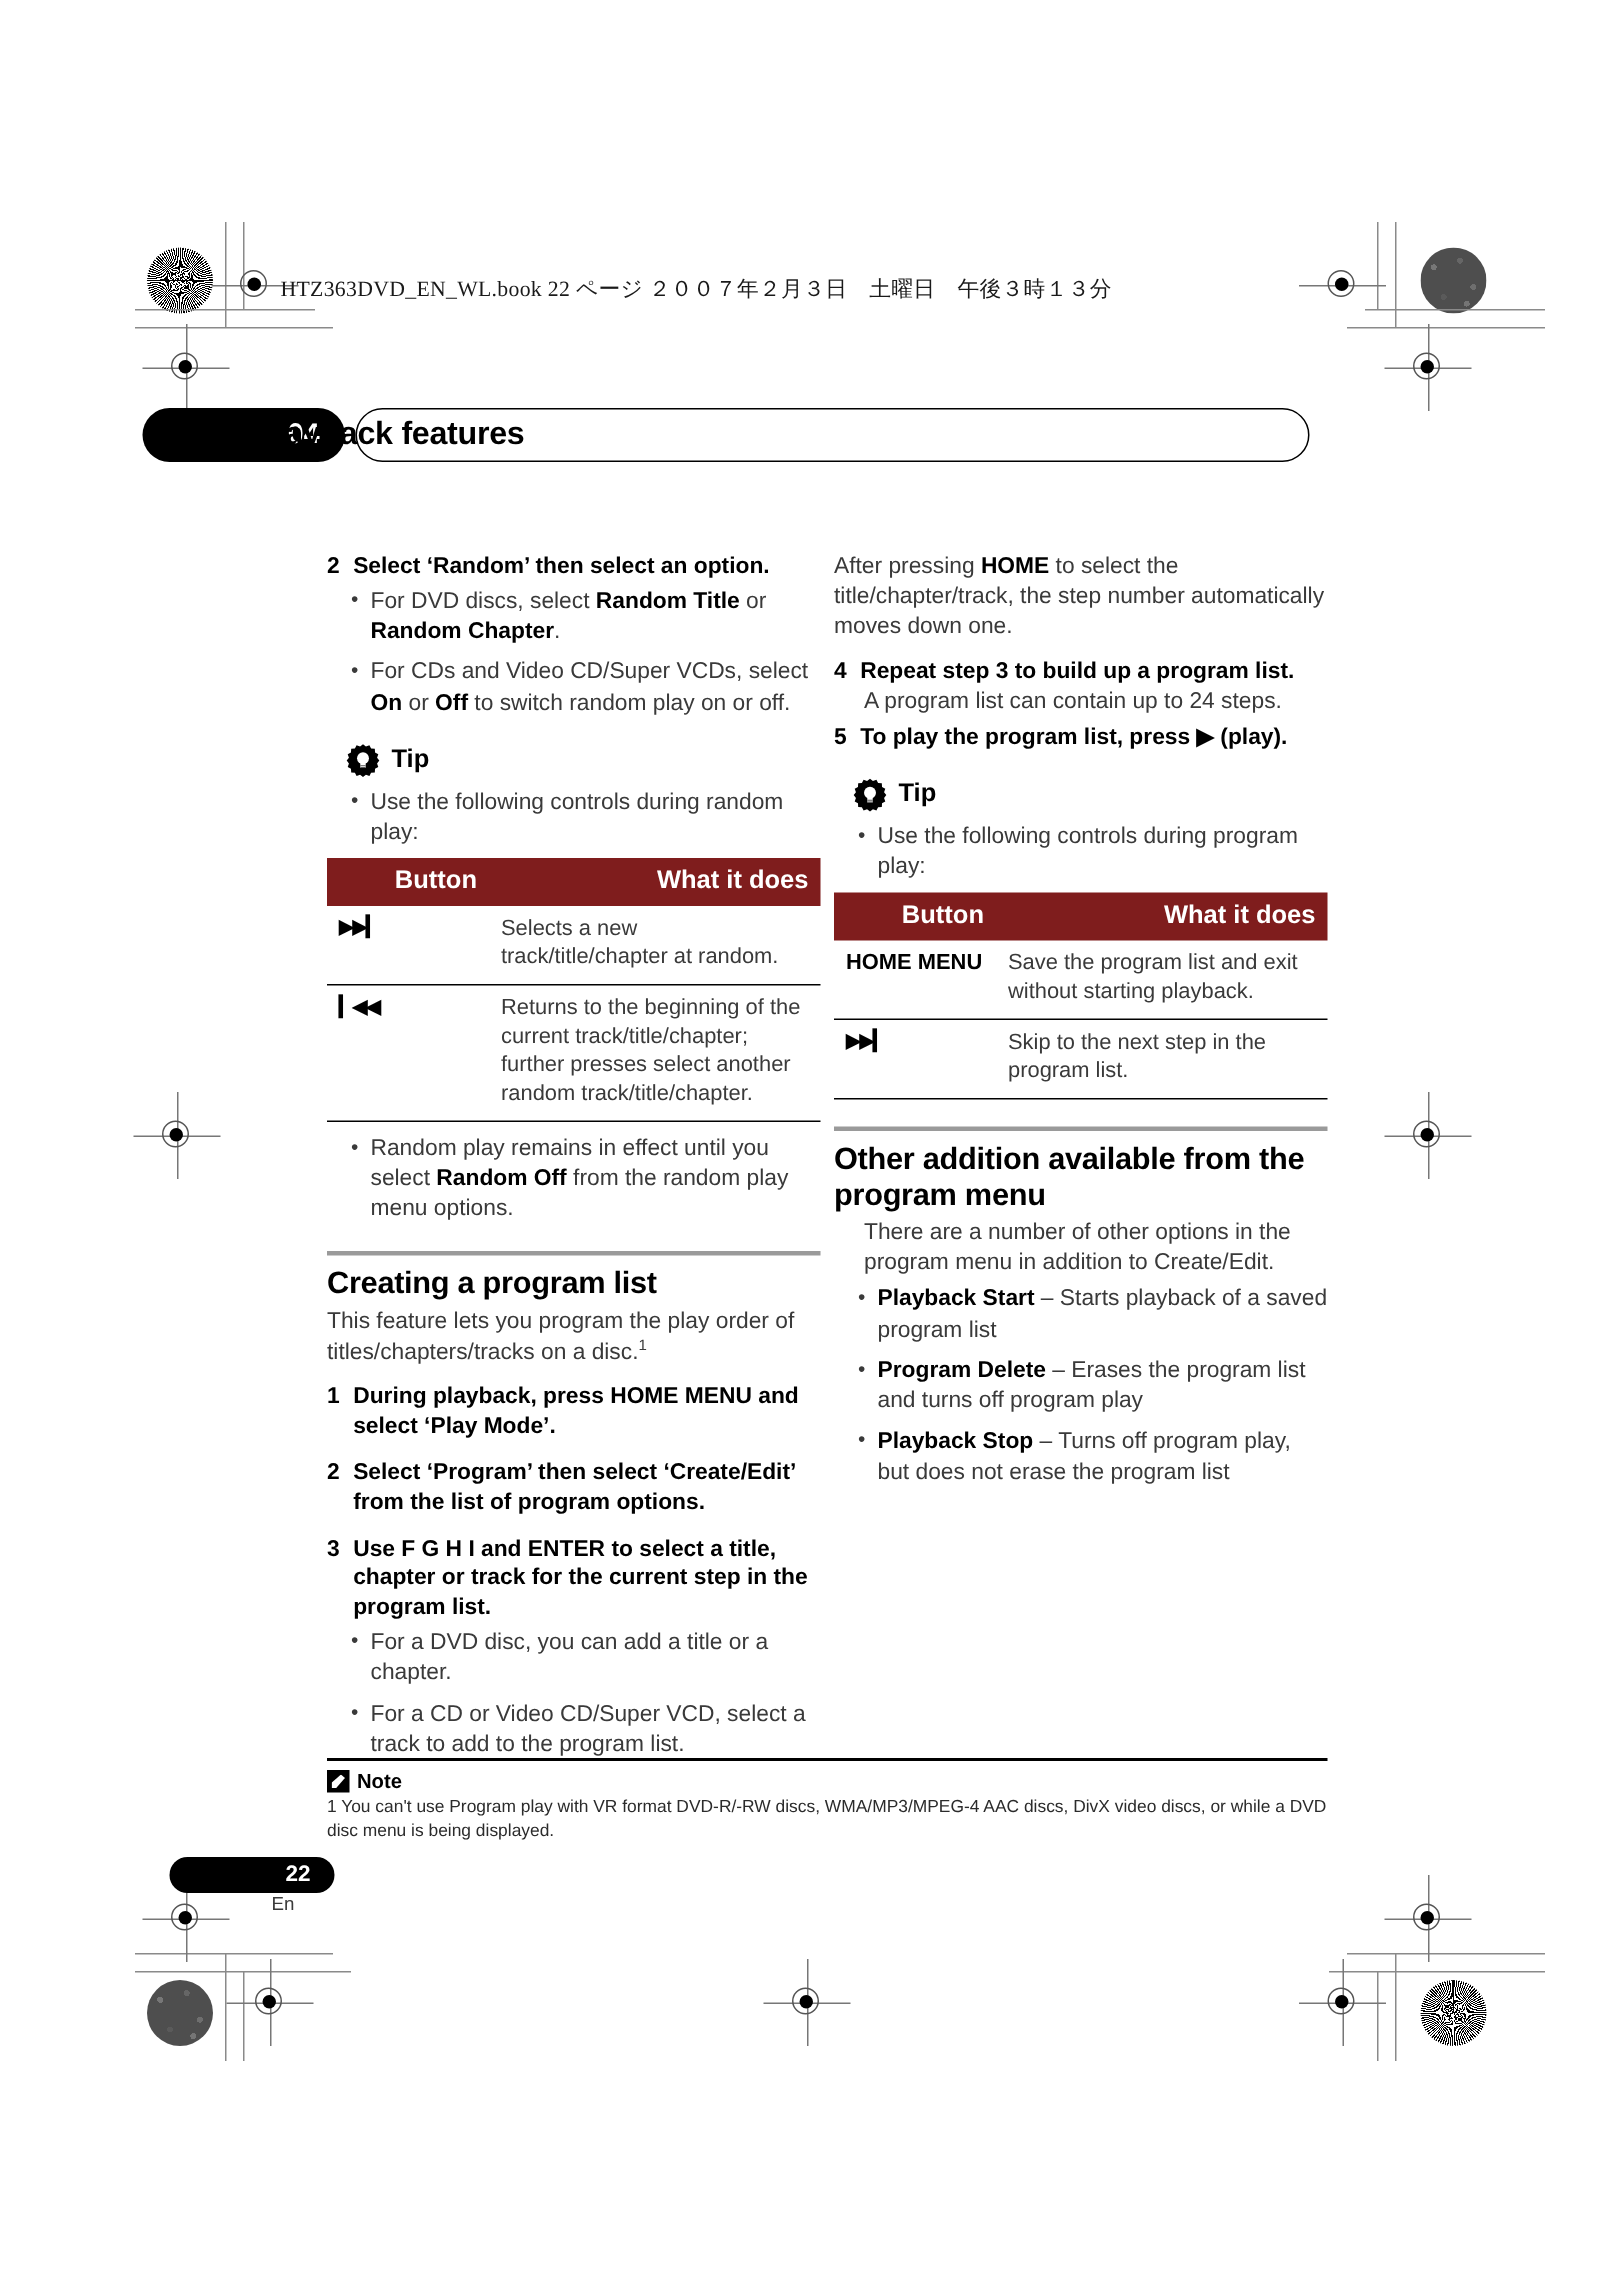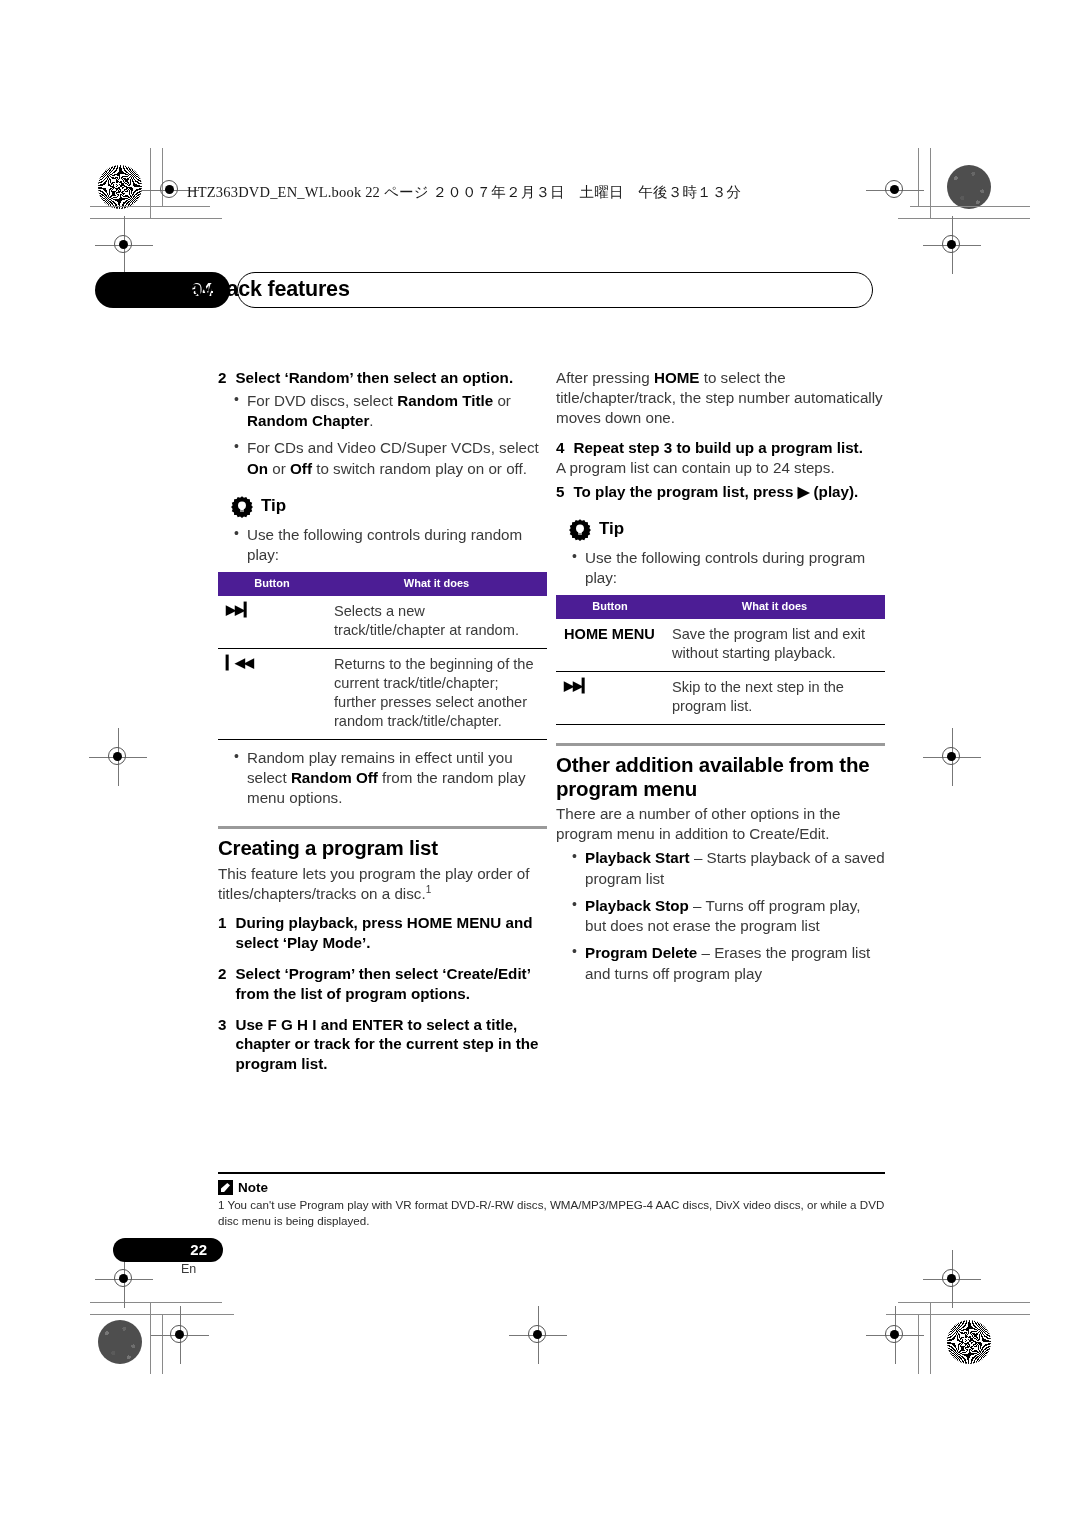--- a/index.html
+++ b/index.html
@@ -139,21 +139,21 @@
     gap: 9px;
     line-height: 1.31;
   }
   .step-num { flex: 0 0 auto; }
   .step-text { flex: 1 1 auto; }
 
   .para {
     margin: 0 0 9px 0;
     color: #3a3a3a;
   }
-  .para.tight { margin-bottom: 4px; }
+  .para.tight { margin-bottom: 4px; margin-left: 20px; }
 
   ul.bullets {
     list-style: none;
     margin: 0 0 10px 0;
     padding: 0 0 0 16px;
   }
   ul.bullets li {
     position: relative;
     padding-left: 13px;
     margin-bottom: 7px;
@@ -187,25 +187,25 @@
   }
 
   
   table.btn-table {
     width: 100%;
     border-collapse: collapse;
     margin: 4px 0 0 0;
     font-size: 14.6px;
   }
   table.btn-table th {
-    background: #4c1d95;
+    background: #7f1d1d;
     color: #fff;
-    text-align: center;
-    font-weight: bold;
-    font-size: 11px;
+    text-align: right;
+    font-weight: bold;
+    font-size: 17px;
     padding: 4px 8px 5px 8px;
   }
   table.btn-table th.c1 { width: 92px; }
   table.btn-table td {
     padding: 6px 8px 8px 8px;
     vertical-align: top;
     color: #3a3a3a;
     border-bottom: 1.6px solid #000;
     line-height: 1.3;
   }
@@ -464,20 +464,24 @@
     <span class="step-text">During playback, press HOME MENU and select ‘Play Mode’.</span>
   </div>
   <div class="step" style="margin-bottom:11px;">
     <span class="step-num">2</span>
     <span class="step-text">Select ‘Program’ then select ‘Create/Edit’ from the list of program options.</span>
   </div>
   <div class="step">
     <span class="step-num">3</span>
     <span class="step-text">Use  F  G  H  I and ENTER to select a title, chapter or track for the current step in the program list.</span>
   </div>
+  <ul class="bullets">
+    <li>For a DVD disc, you can add a title or a chapter.</li>
+    <li>For a CD or Video CD/Super VCD, select a track to add to the program list.</li>
+  </ul>
 </div>
 
 <div class="col col-right">
 
   <p class="para">After pressing <b>HOME</b> to select the title/chapter/track, the step number automatically moves down one.</p>
 
   <div class="step" style="margin-bottom:0;">
     <span class="step-num">4</span>
     <span class="step-text">Repeat step 3 to build up a program list.</span>
   </div>
@@ -519,22 +523,22 @@
         <td>Skip to the next step in the program list.</td>
       </tr>
     </tbody>
   </table>
 
   <div class="section-rule"></div>
   <h2 class="section-title">Other addition available from the program menu</h2>
   <p class="para tight">There are a number of other options in the program menu in addition to Create/Edit.</p>
   <ul class="bullets">
     <li><b>Playback Start</b> – Starts playback of a saved program list</li>
+    <li><b>Program Delete</b> – Erases the program list and turns off program play</li>
     <li><b>Playback Stop</b> – Turns off program play, but does not erase the program list</li>
-    <li><b>Program Delete</b> – Erases the program list and turns off program play</li>
   </ul>
 </div>
 
 <div class="note-rule"></div>
 <div class="note-head">
   <span class="note-badge"></span>
   <span class="note-label">Note</span>
 </div>
 <div class="note-body">1 You can't use Program play with VR format DVD-R/-RW discs, WMA/MP3/MPEG-4 AAC discs, DivX video discs, or while a DVD disc menu is being displayed.</div>
 

